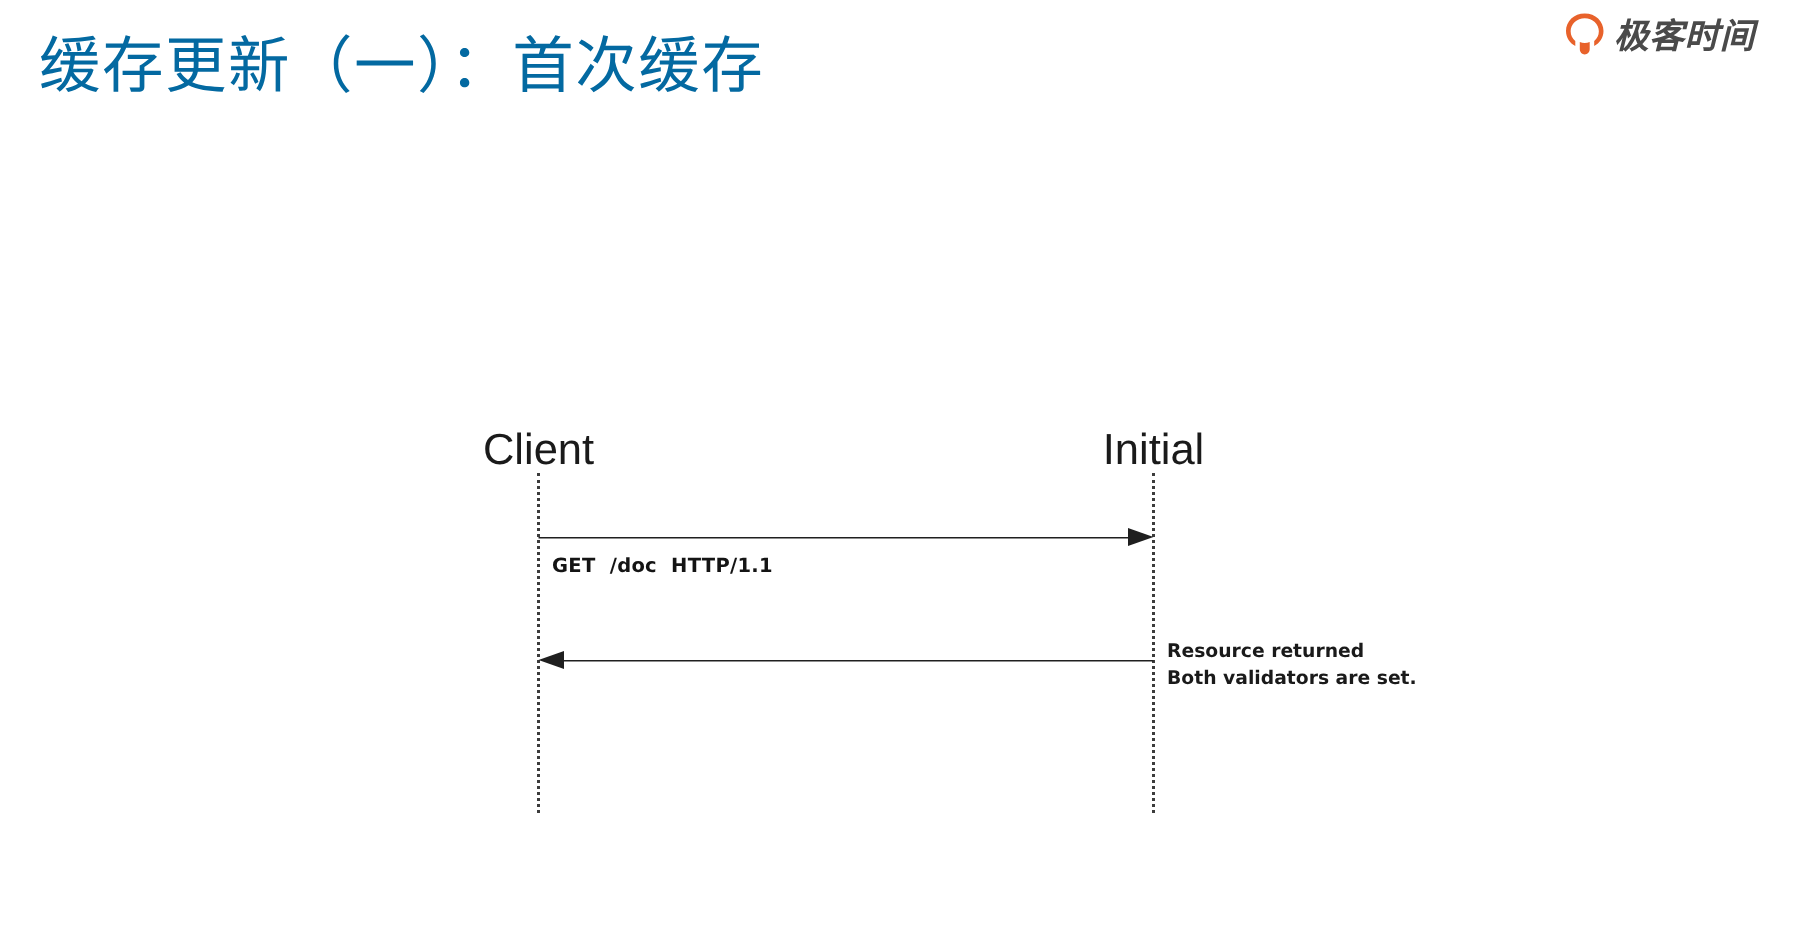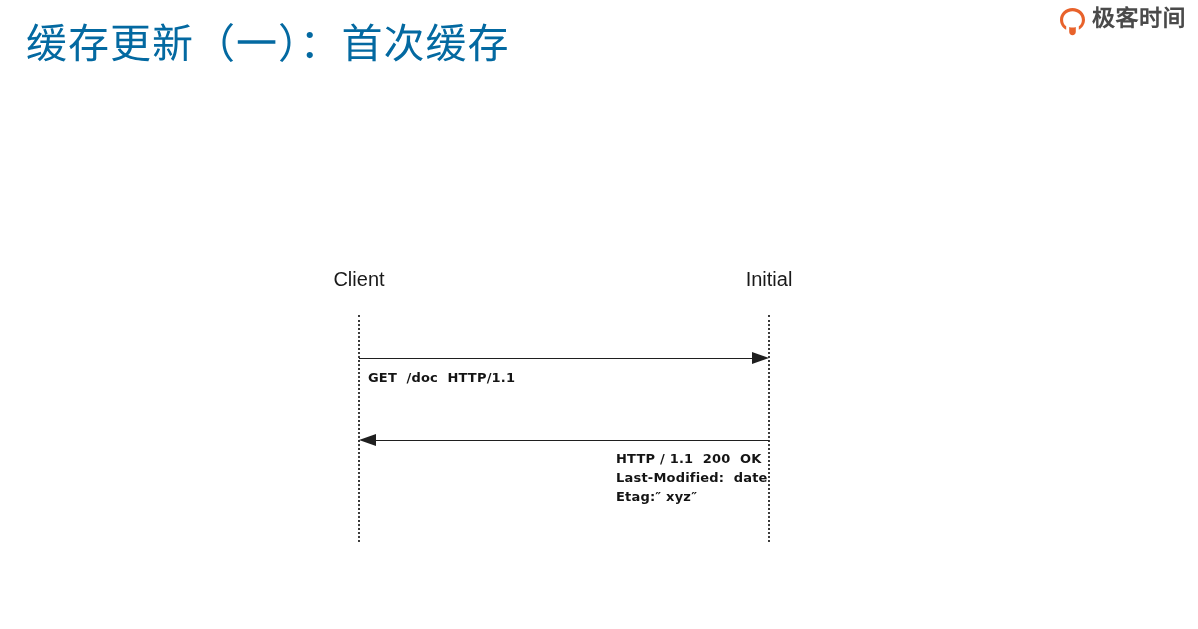--- a/index.html
+++ b/index.html
@@ -21,26 +21,27 @@
     position: absolute;
     left: 0; top: 0;
     width: 1198px;
     height: 629px;
     background: #ffffff;
   }
 
   
   .brand {
     position: absolute;
-    right: 12px;
+    right: 28px;
     top: 7px;
     display: flex;
-    align-items: flex-start;
+    align-items: flex-end;
     gap: 6px;
     height: 30px;
+    font-style: italic;
   }
   .brand-mark {
     width: 27px;
     height: 29px;
     display: block;
   }
   .brand-text {
     font-family: "DejaVu Sans", "Liberation Sans", sans-serif;
     font-size: 23px;
     font-weight: 700;
@@ -69,26 +70,27 @@
     position: absolute;
     left: 0;
     top: 0;
     width: 1198px;
     height: 629px;
   }
 
   .actor-label {
     position: absolute;
     font-family: "Liberation Sans", "DejaVu Sans", sans-serif;
-    font-size: 20px;
+    font-size: 29px;
     font-weight: 400;
     color: #1a1a1a;
     line-height: 1;
     white-space: nowrap;
     transform: translateX(-50%);
+    margin-top: 17px;
   }
   .actor-client { left: 359px; top: 269px; }
   .actor-server { left: 769px; top: 269px; }
 
   
   .lifeline {
     position: absolute;
     top: 315px;
     width: 0;
     height: 227px;
@@ -170,18 +172,17 @@
 
     <div class="lifeline lifeline-client"></div>
     <div class="lifeline lifeline-server"></div>
 
     <div class="msg-line msg-request"></div>
     <div class="arrow-head arrow-right"></div>
     <div class="payload payload-request">GET  /doc  HTTP/1.1</div>
 
     <div class="msg-line msg-response"></div>
     <div class="arrow-head arrow-left"></div>
-    <div class="payload payload-response">HTTP / 1.1  200  OK
-Last-Modified:  date
-Etag:″ xyz″</div>
+    <div class="note note-resource">Resource returned
+Both validators are set.</div>
 
   </div>
 </div>
 
 </body></html>

